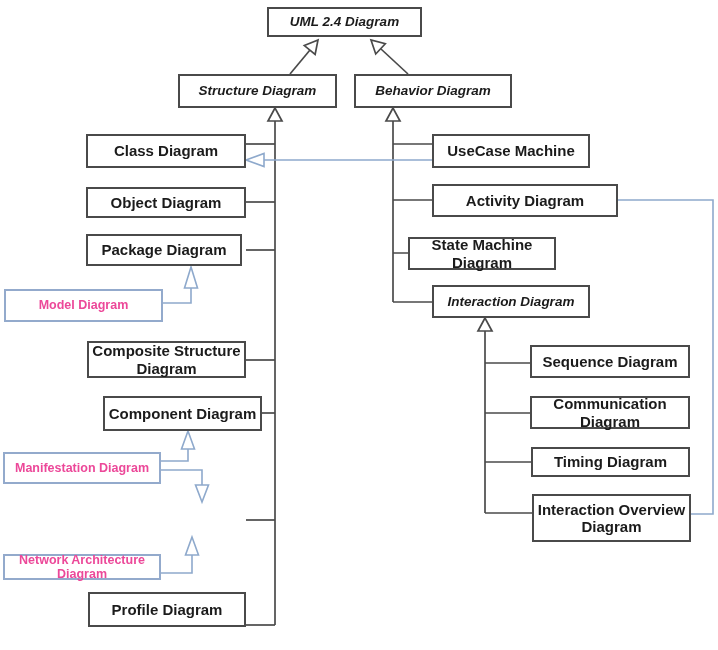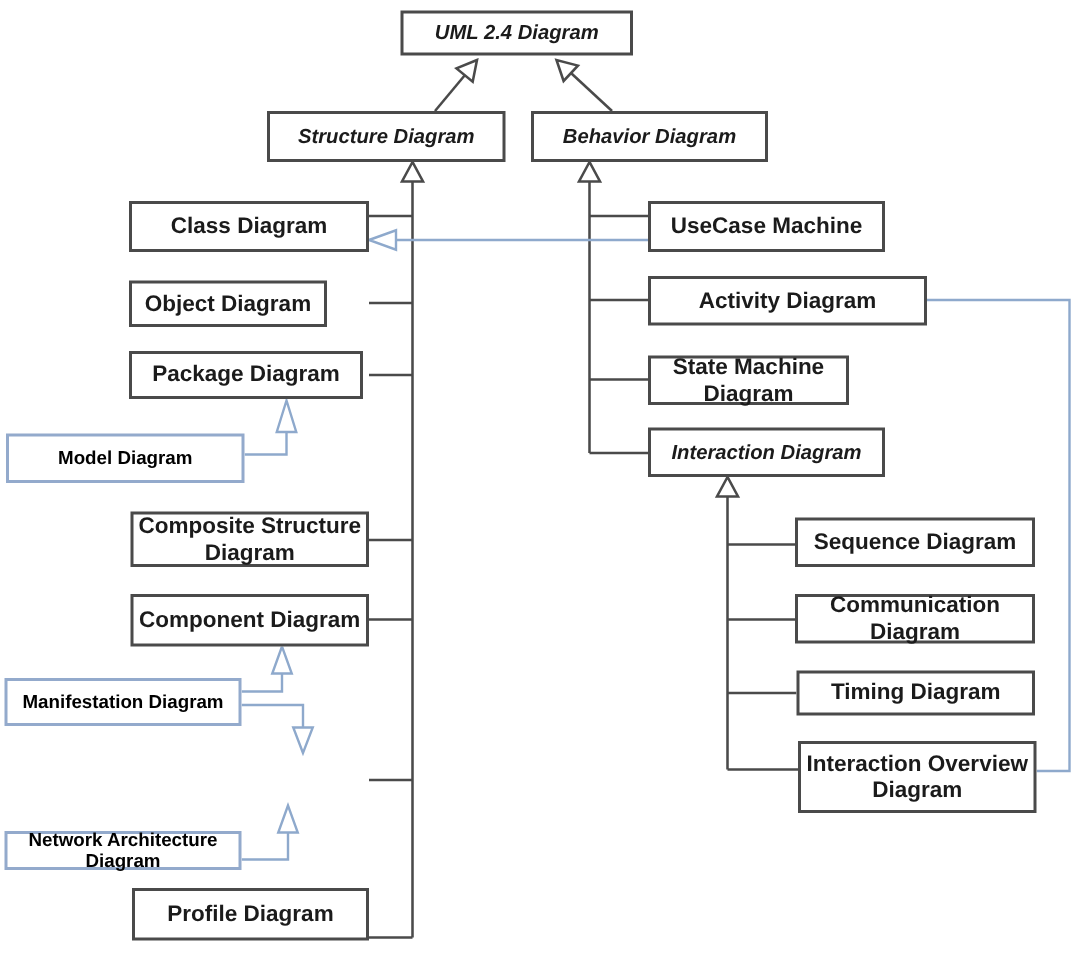--- a/index.html
+++ b/index.html
@@ -12,21 +12,21 @@
     position:absolute;box-sizing:border-box;
     border:2px solid #4a4a4a;background:#ffffff;
     display:flex;align-items:center;justify-content:center;
     text-align:center;
     font-weight:bold;font-size:15px;color:#1b1b1b;
     line-height:1.15;
   }
   .node .lbl{white-space:pre-line;padding:0 3px;}
   .node.abstract{font-style:italic;font-size:13.5px;}
   .node.blue{
-    border:2px solid #93aacc;color:#000000;font-size:12.5px;
+    border:2px solid #93aacc;color:#ec4899;font-size:12.5px;
   }
 </style>
 </head>
 <body>
 
 <div class="canvas">
 
   <svg class="edges" viewBox="0 0 718 650" xmlns="http://www.w3.org/2000/svg">
 
     <g stroke="#4a4a4a" stroke-width="1.7" fill="none">
@@ -96,38 +96,38 @@
   </div>
 
   <div class="node abstract" style="left:354px;top:74px;width:158px;height:34px">
     <span class="lbl">Behavior Diagram</span>
   </div>
 
   <div class="node" style="left:86px;top:134px;width:160px;height:34px">
     <span class="lbl">Class Diagram</span>
   </div>
 
-  <div class="node" style="left:86px;top:187px;width:132px;height:31px">
+  <div class="node" style="left:86px;top:187px;width:160px;height:31px">
     <span class="lbl">Object Diagram</span>
   </div>
 
   <div class="node" style="left:86px;top:234px;width:156px;height:32px">
     <span class="lbl">Package Diagram</span>
   </div>
 
   <div class="node blue" style="left:4px;top:289px;width:159px;height:33px">
     <span class="lbl">Model Diagram</span>
   </div>
 
   <div class="node" style="left:87px;top:341px;width:159px;height:37px">
     <span class="lbl">Composite Structure
 Diagram</span>
   </div>
 
-  <div class="node" style="left:87px;top:396px;width:159px;height:35px">
+  <div class="node" style="left:103px;top:396px;width:159px;height:35px">
     <span class="lbl">Component Diagram</span>
   </div>
 
   <div class="node blue" style="left:3px;top:452px;width:158px;height:32px">
     <span class="lbl">Manifestation Diagram</span>
   </div>
 
 
   <div class="node blue" style="left:3px;top:554px;width:158px;height:26px">
     <span class="lbl">Network Architecture
@@ -139,21 +139,21 @@
   </div>
 
   <div class="node" style="left:432px;top:134px;width:158px;height:34px">
     <span class="lbl">UseCase Machine</span>
   </div>
 
   <div class="node" style="left:432px;top:184px;width:186px;height:33px">
     <span class="lbl">Activity Diagram</span>
   </div>
 
-  <div class="node" style="left:432px;top:237px;width:134px;height:33px">
+  <div class="node" style="left:408px;top:237px;width:148px;height:33px">
     <span class="lbl">State Machine
 Diagram</span>
   </div>
 
   <div class="node abstract" style="left:432px;top:285px;width:158px;height:33px">
     <span class="lbl">Interaction Diagram</span>
   </div>
 
   <div class="node" style="left:530px;top:345px;width:160px;height:33px">
     <span class="lbl">Sequence Diagram</span>

